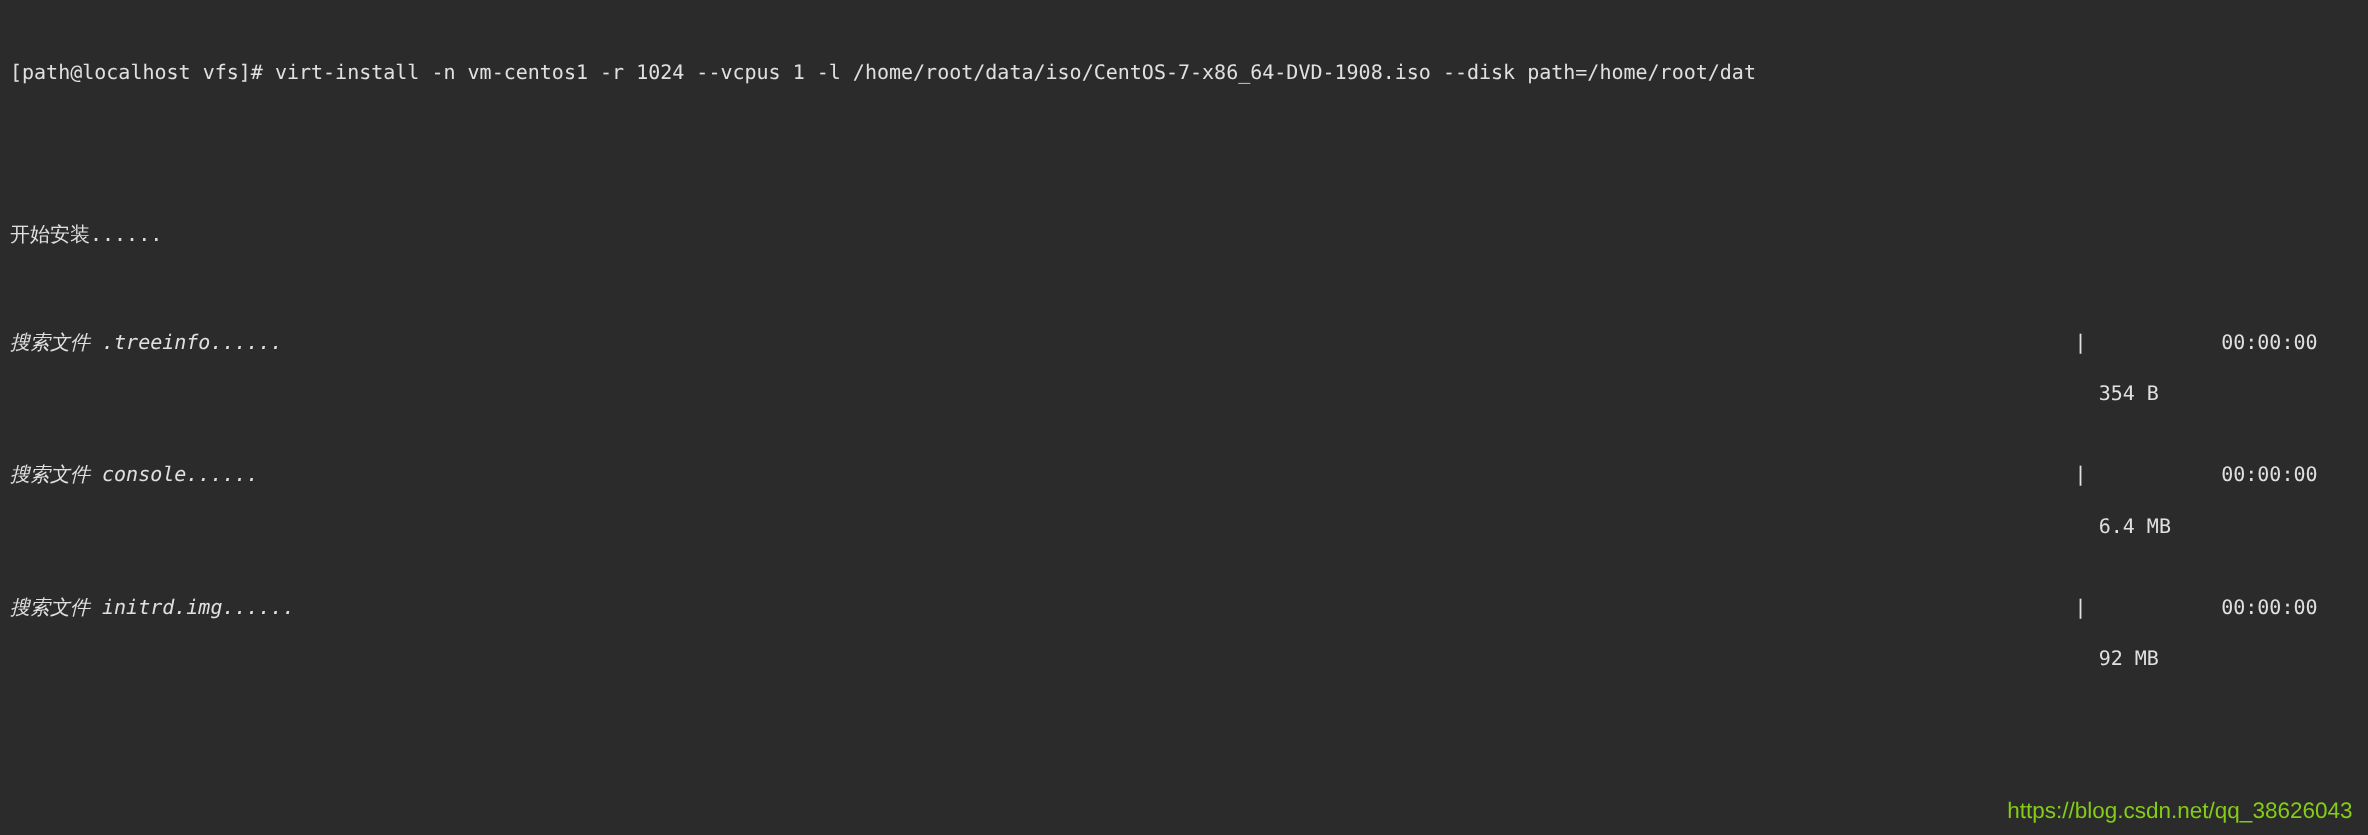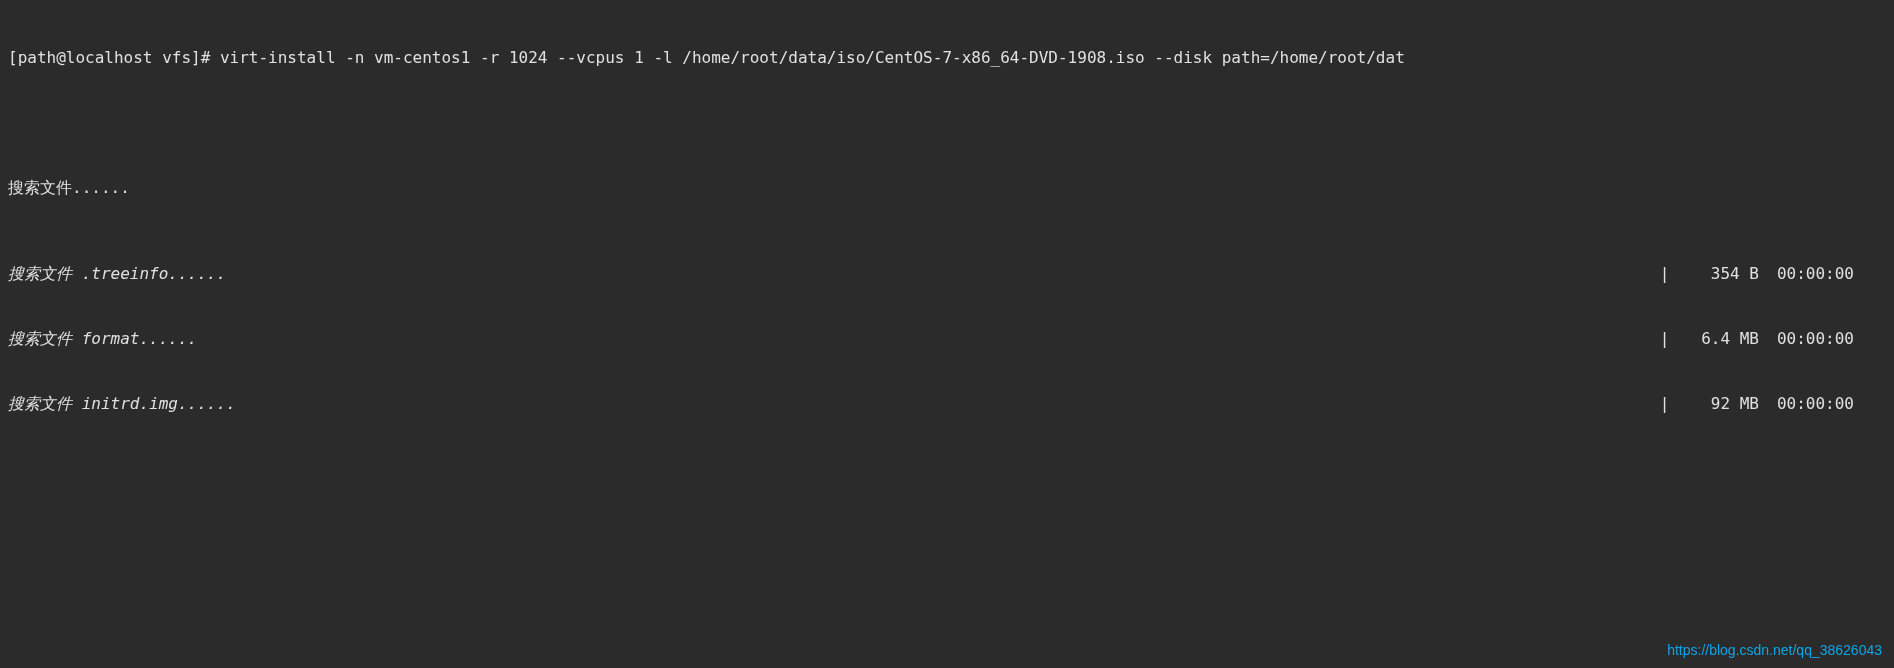--- a/index.html
+++ b/index.html
@@ -30,55 +30,56 @@
     flex: 0 0 auto;
     margin-left: auto;
     padding-right: 32px;
     display: flex;
   }
   .pipe {
     white-space: pre;
   }
   .size {
     white-space: pre;
-    text-align: right;
+    text-align: left;
     min-width: 80px;
+    margin-top: 41px;
   }
   .time {
     white-space: pre;
     padding-left: 18px;
     text-align: center;
   }
   .watermark {
     position: absolute;
     right: 12px;
     bottom: 8px;
-    font-size: 14px;
-    color: #0ea5e9;
+    font-size: 18px;
+    color: #84cc16;
     font-family: Arial, sans-serif;
   }
 </style>
 </head>
 <body>
 
 <div class="terminal">
   <div><span>[path@localhost vfs]# </span><span>virt-install -n vm-centos1 -r 1024 --vcpus 1 -l /home/root/data/iso/CentOS-7-x86_64-DVD-1908.iso --disk path=/home/root/dat</span></div>
   <div>&nbsp;</div>
-  <div>搜索文件......</div>
+  <div>开始安装......</div>
 
   <div class="row">
     <span class="left">搜索文件 .treeinfo......</span>
     <span class="right">
       <span class="pipe">| </span>
       <span class="size">354 B</span>
       <span class="time">00:00:00</span>
     </span>
   </div>
   <div class="row">
-    <span class="left">搜索文件 format......</span>
+    <span class="left">搜索文件 console......</span>
     <span class="right">
       <span class="pipe">| </span>
       <span class="size">6.4 MB</span>
       <span class="time">00:00:00</span>
     </span>
   </div>
   <div class="row">
     <span class="left">搜索文件 initrd.img......</span>
     <span class="right">
       <span class="pipe">| </span>

